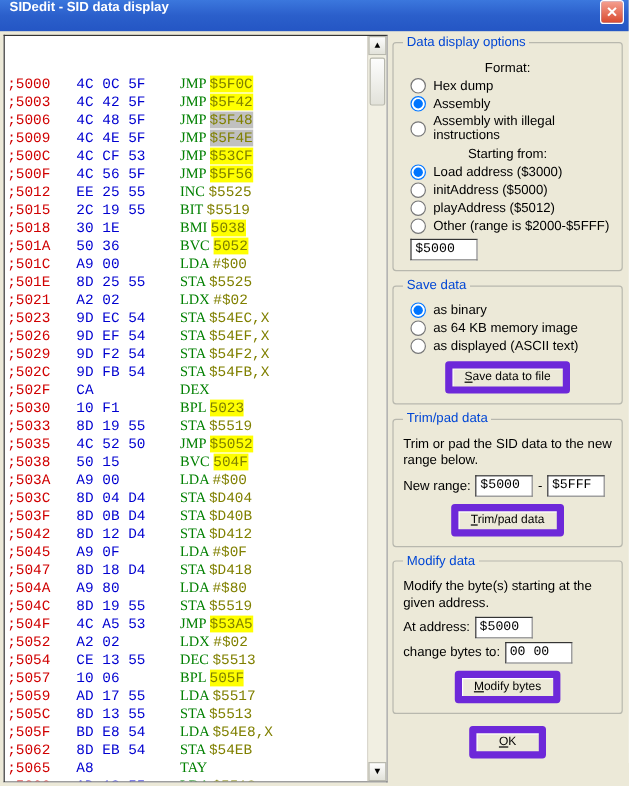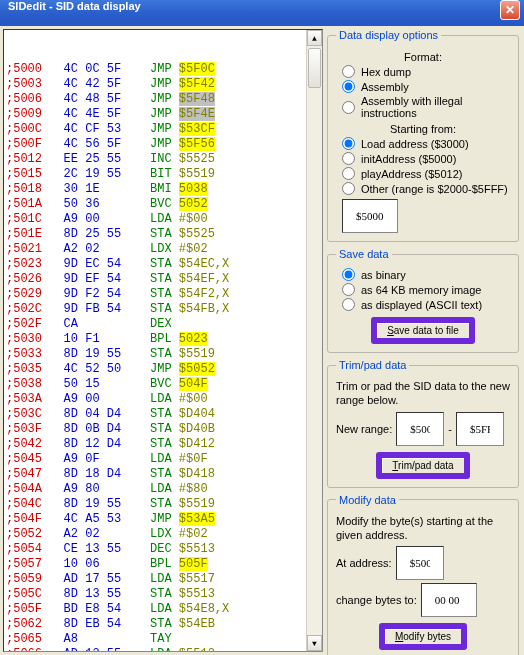--- a/index.html
+++ b/index.html
@@ -50,21 +50,21 @@
     font-size: 12px;
     line-height: 15px;
     overflow: hidden;
     position: relative;
     white-space: pre;
   }
   .code-inner { padding: 2px 0 2px 2px; }
   .code-line { height: 15px; }
   .addr { color: #D00000; }
   .bytes { color: #0000D0; }
-  .mnem { color: #008000; }
+  .mnem { color: #008000; font-family: Liberation Serif, serif; }
   .oper { color: #808000; }
   .hl { background: #FFFF00; }
   .scrollbar {
     position: absolute;
     right: 0; top: 0; bottom: 0;
     width: 16px;
     background: #F1EFE2;
     border-left: 1px solid #D4D0C8;
     display: flex;
     flex-direction: column;
@@ -109,26 +109,26 @@
     display: flex;
     align-items: center;
     gap: 6px;
     margin: 2px 0;
     padding-left: 6px;
   }
   .radio-row input { margin: 0; }
   .label { color: #000; }
   .sub-heading { margin: 4px 0 2px 0; text-align: center; }
   .text-input {
-    font-family: Liberation Serif, serif;
+    font-family: Liberation Mono, monospace;
     font-size: 11px;
     border: 1px inset #888;
-    padding: 1px 13px;
+    padding: 1px 3px;
     background: white;
-    height: 34px;
+    height: 18px;
   }
   .btn {
     font-family: Tahoma, sans-serif;
     font-size: 10px;
     background: #ECE9D8;
     border: 6px solid #6d28d9;
     border-radius: 3px;
     padding: 2px 10px;
     cursor: pointer;
     box-shadow: inset 1px 1px 0 #fff;

